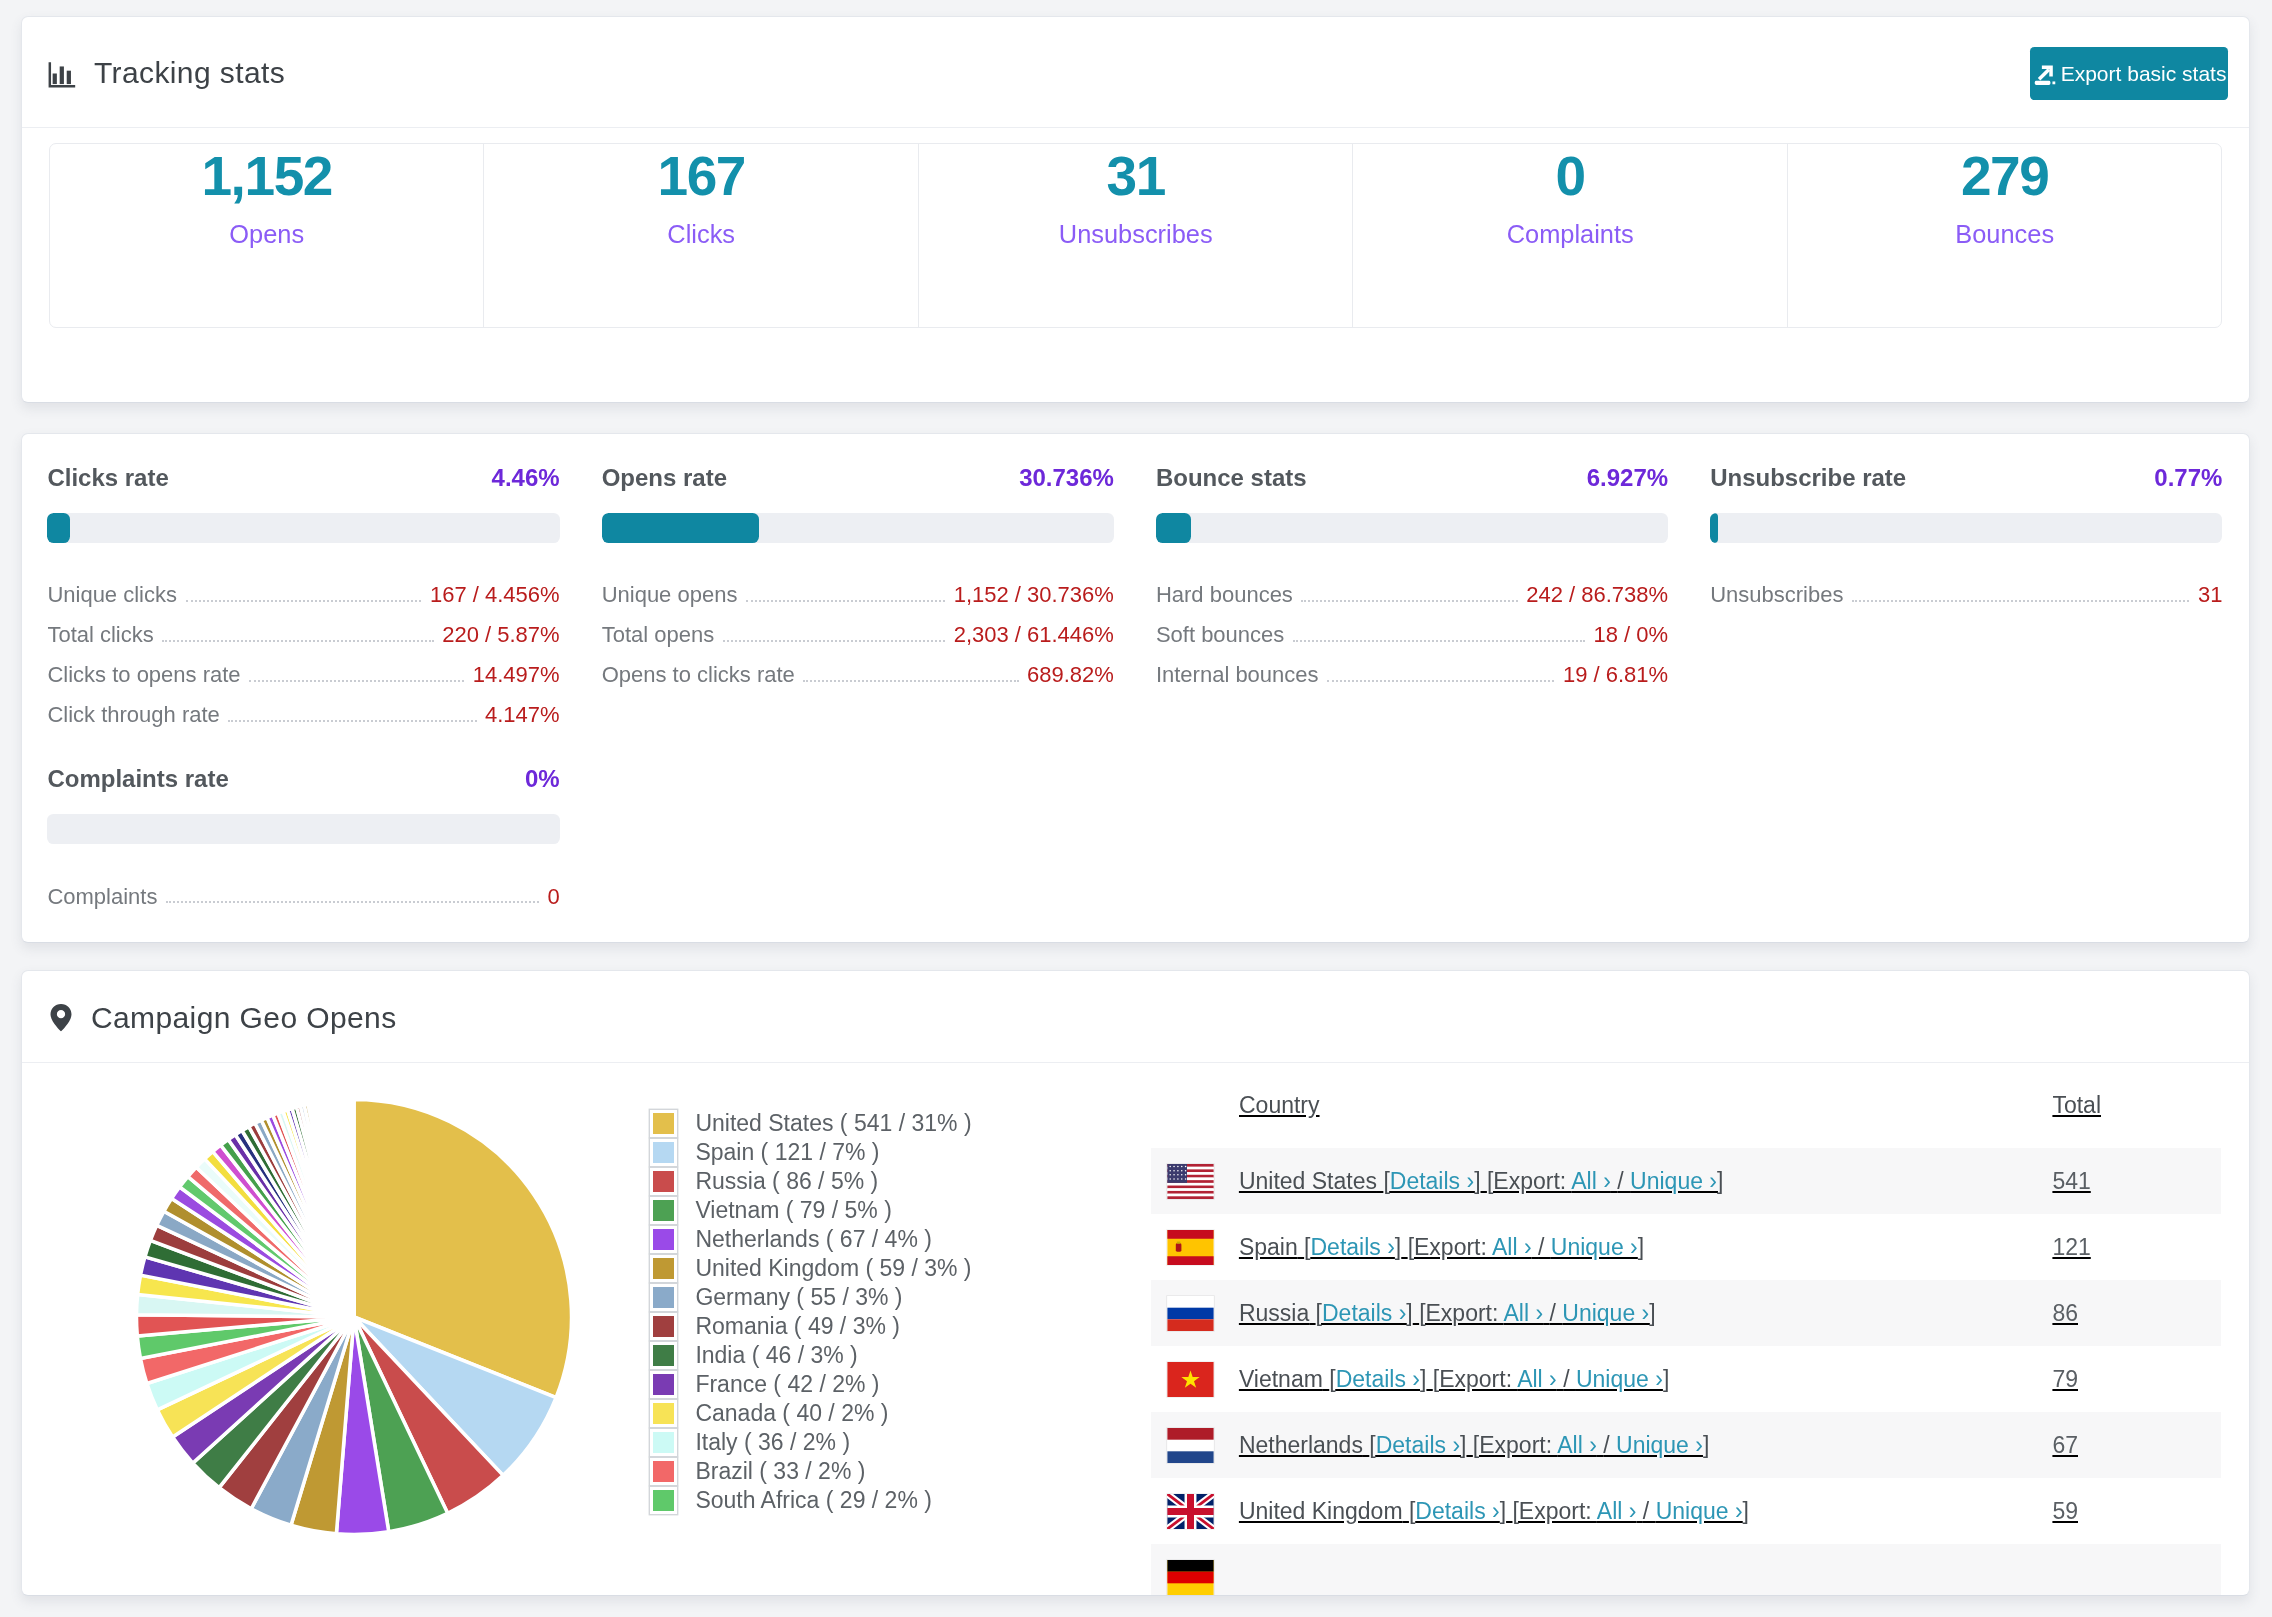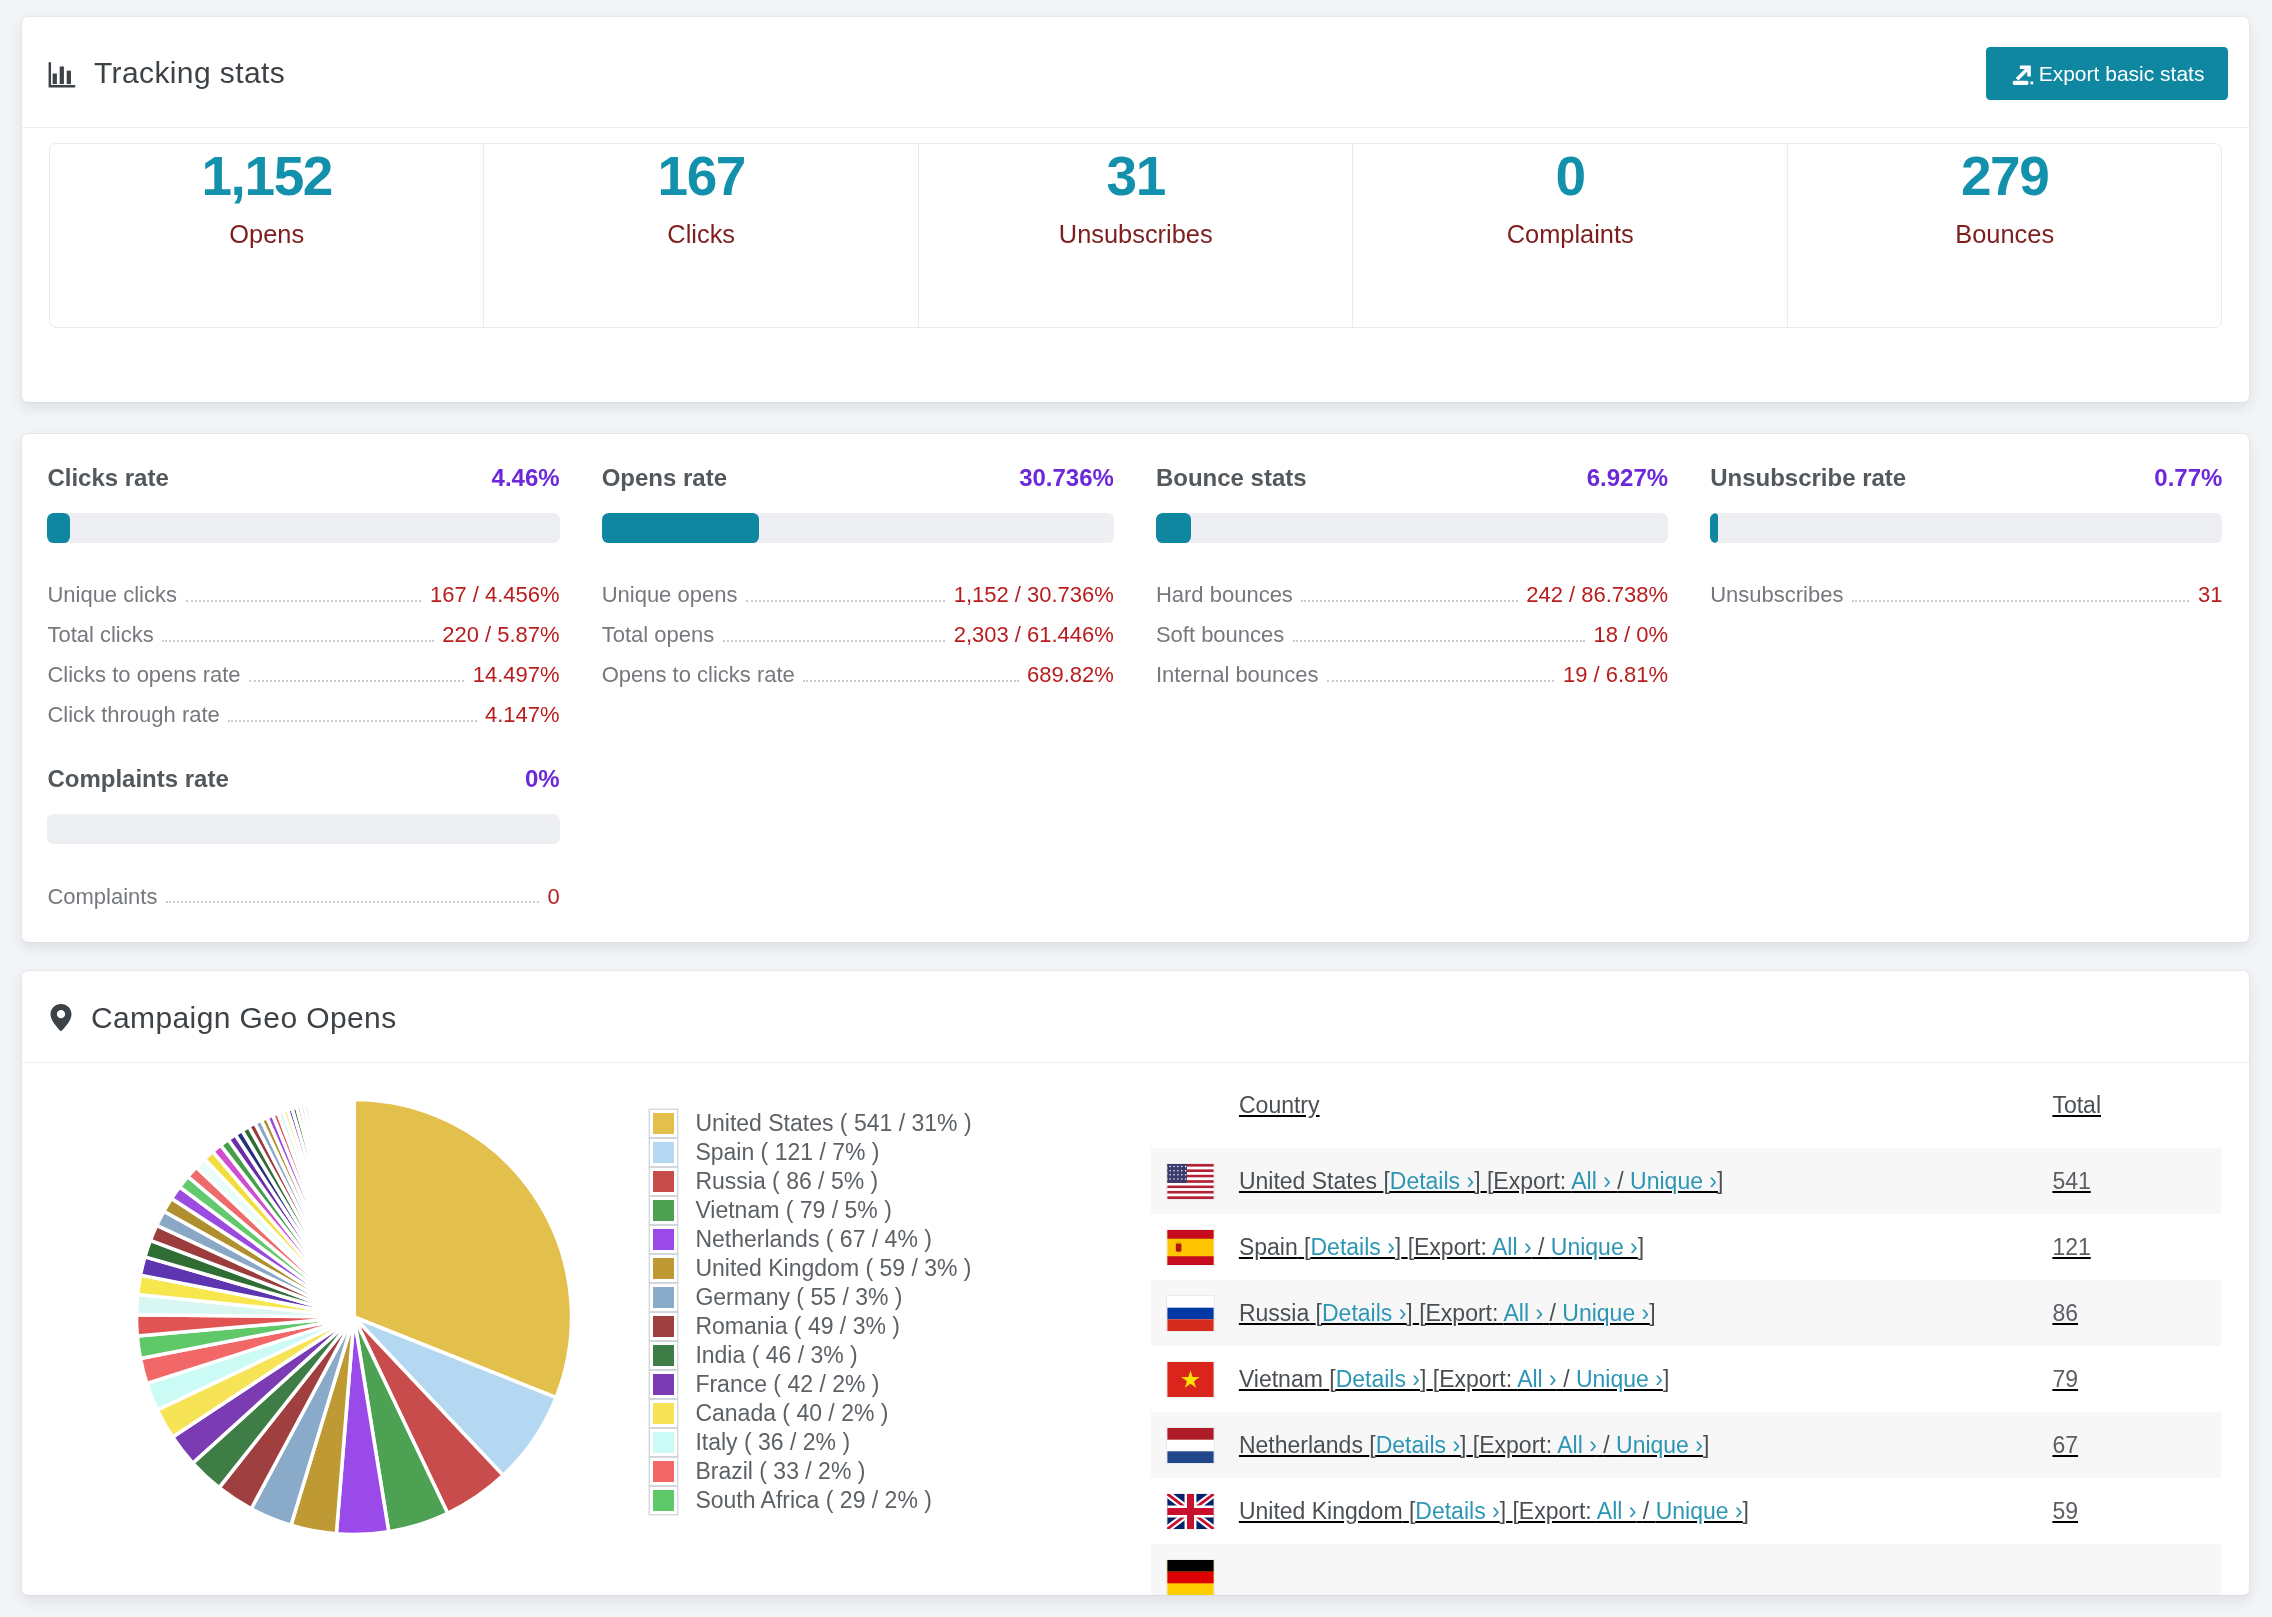--- a/index.html
+++ b/index.html
@@ -20,35 +20,35 @@
   #card-geo{top:970px;height:626px;overflow:hidden;}
 
   .card-header{display:flex;align-items:center;padding:30px 21px 27px 25.4px;}
   .card-title{font-size:30px;color:#3d4247;letter-spacing:0.4px;display:flex;align-items:center;gap:15.5px;}
   .card-title svg{flex:0 0 auto;}
   .hdr-divider{border-top:1.4px solid #eceef2;margin:0;}
 
   .btn-export{
     margin-left:auto;display:flex;align-items:center;gap:3px;
     background:#0f87a1;color:#fff;font-size:21px;line-height:1;
-    padding:14px 24px;border-radius:4.2px;border:none;cursor:pointer;
+    padding:14px 2px;border-radius:4.2px;border:none;cursor:pointer;
     font-family:inherit;
   }
 
   
   #stats-box{
     margin:15.5px 27px 0;border:1.4px solid #e9ebef;border-radius:7px;
     display:flex;height:185px;box-sizing:border-box;align-items:center;
   }
   .stat-cell{flex:1;text-align:center;align-self:stretch;
     display:flex;flex-direction:column;
     border-right:1.4px solid #e9ebef;}
   .stat-cell:last-child{border-right:none;}
   .stat-value{font-size:55px;font-weight:700;color:#1390ab;letter-spacing:-1.4px;}
-  .stat-label{font-size:25.4px;color:#7f1d1d;margin-top:11.3px;}
+  .stat-label{font-size:25.4px;color:#8b5cf6;margin-top:11.3px;}
 
   
   #rates-grid{
     display:grid;grid-template-columns:repeat(4,1fr);
     column-gap:42px;row-gap:37px;padding:30px 27px 0 25.4px;
   }
   .rate-head{display:flex;justify-content:space-between;align-items:baseline;}
   .rate-title{font-size:24px;font-weight:700;color:#53585d;}
   .rate-value{font-size:24px;font-weight:700;color:#6d28d9;}
   .rate-bar{height:30px;background:#edeff3;border-radius:6.4px;margin-top:21px;overflow:hidden;}

